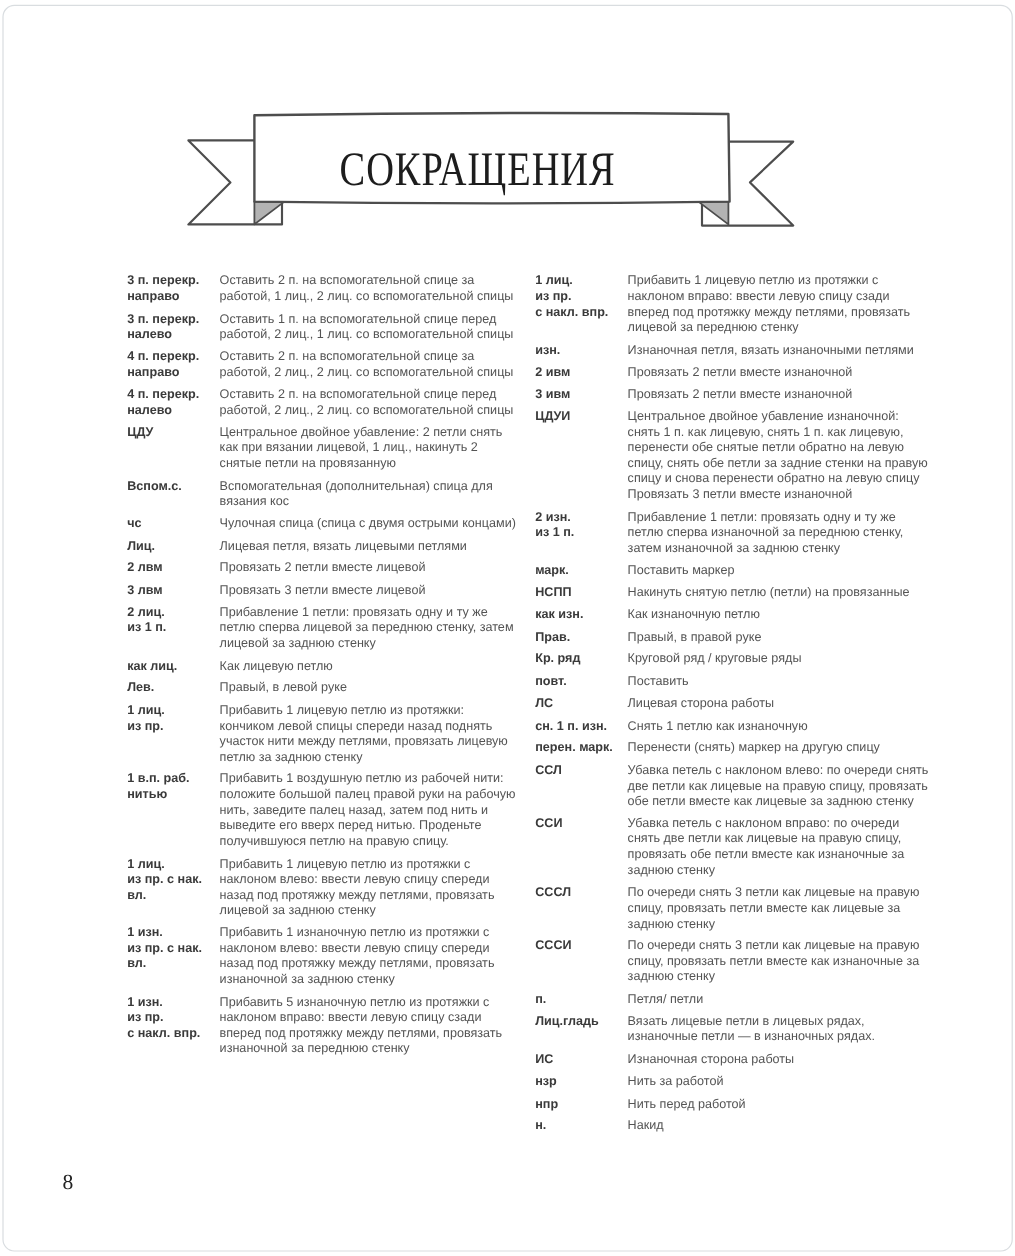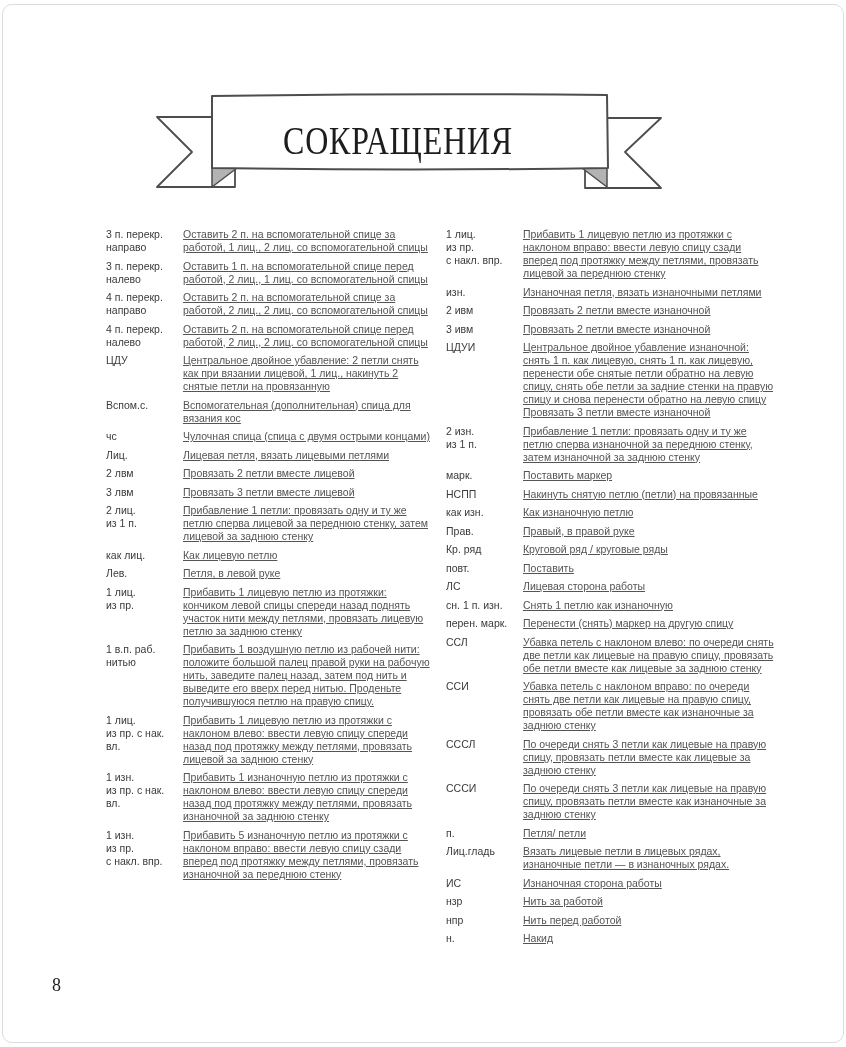--- a/index.html
+++ b/index.html
@@ -46,31 +46,30 @@
   .col{display:flex; flex-direction:column;}
   .col-left{width:326px;}
   .col-right{width:330px;}
   .entry{
     display:grid;
     grid-template-columns:75px 1fr;
     column-gap:2px;
     margin-bottom:5.5px;
   }
   .term{
-    font-weight:normal;
+    font-weight:bold;
     font-size:10.5px;
     line-height:13px;
     color:var(--term-text);
     white-space:pre-line;
   }
   .def{
     font-size:10.5px;
     line-height:13px;
     color:var(--def-text);
-    text-decoration:underline;
   }
   .page-number{
     position:absolute;
     left:52px; top:975px;
     font-family:"Liberation Serif", serif;
     font-size:18px;
     color:#222222;
   }
 </style>
 </head>
@@ -144,21 +143,21 @@
         <div class="term">2 лиц.
 из 1 п.</div>
         <div class="def">Прибавление 1 петли: провязать одну и ту же петлю сперва лицевой за переднюю стенку, затем лицевой за заднюю стенку</div>
       </div>
       <div class="entry">
         <div class="term">как лиц.</div>
         <div class="def">Как лицевую петлю</div>
       </div>
       <div class="entry">
         <div class="term">Лев.</div>
-        <div class="def">Петля, в левой руке</div>
+        <div class="def">Правый, в левой руке</div>
       </div>
       <div class="entry">
         <div class="term">1 лиц.
 из пр.</div>
         <div class="def">Прибавить 1 лицевую петлю из протяжки: кончиком левой спицы спереди назад поднять участок нити между петлями, провязать лицевую петлю за заднюю стенку</div>
       </div>
       <div class="entry">
         <div class="term">1 в.п. раб.
 нитью</div>
         <div class="def">Прибавить 1 воздушную петлю из рабочей нити: положите большой палец правой руки на рабочую нить, заведите палец назад, затем под нить и выведите его вверх перед нитью. Проденьте получившуюся петлю на правую спицу.</div>

